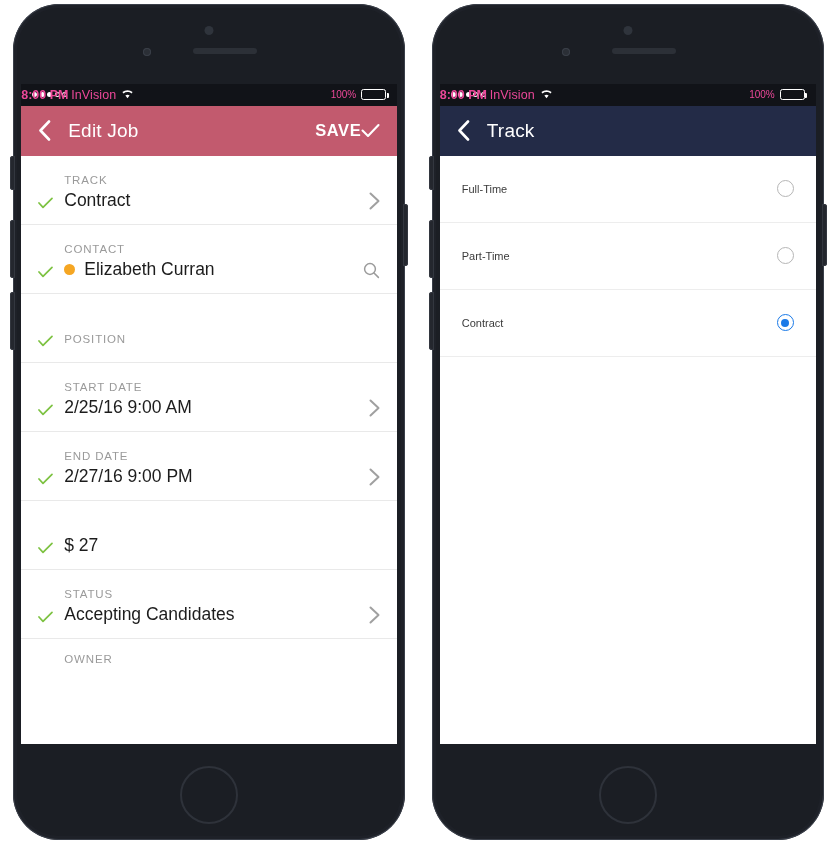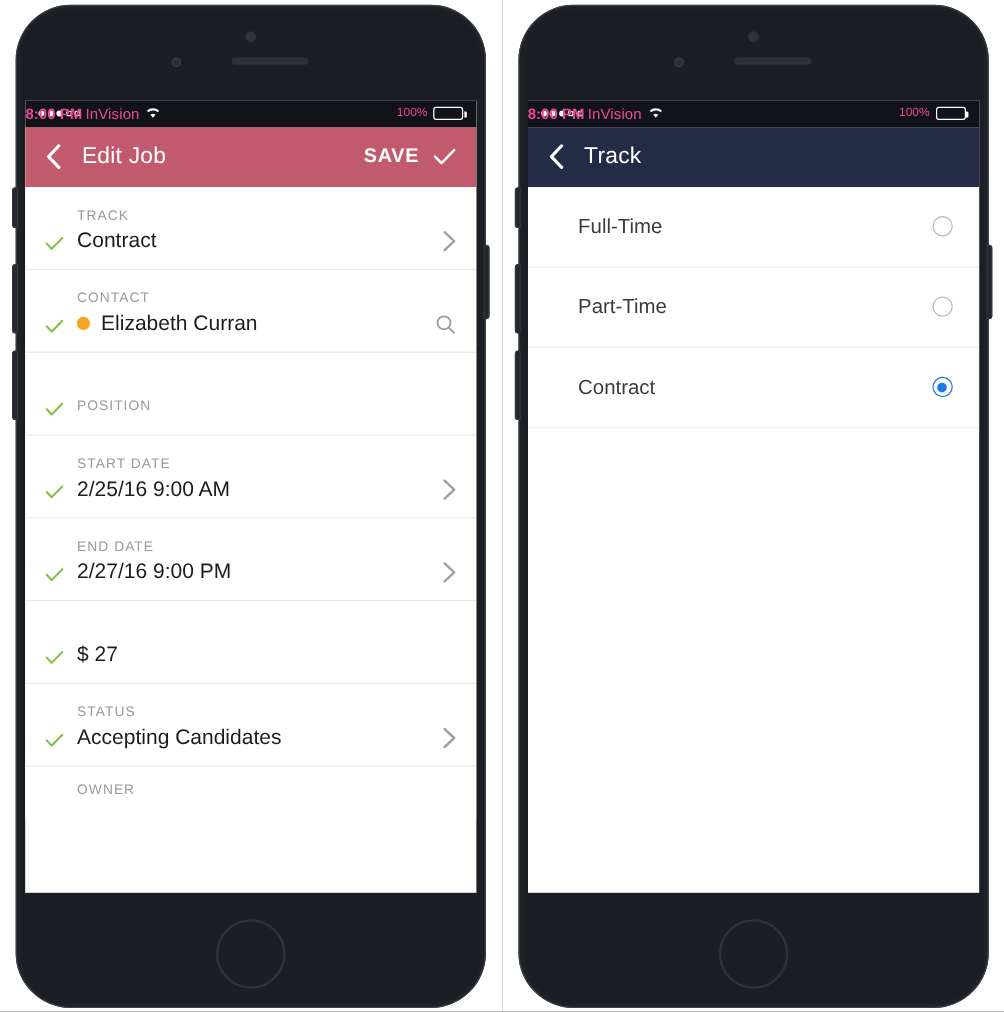--- a/index.html
+++ b/index.html
@@ -171,21 +171,21 @@
     display: flex; align-items: center; justify-content: flex-start;
     cursor: pointer;
   }
   .nav-title {
     font-size: 19px;
     margin-left: 8px;
     letter-spacing: .2px;
   }
   .nav-right {
     margin-left: auto;
-    display: flex; align-items: center; gap: 12px;
+    display: flex; align-items: center; gap: 0;
     cursor: pointer;
   }
   .nav-save {
     font-size: 16.5px;
     font-weight: bold;
     letter-spacing: .6px;
   }
 
   
   .form-list { background: #ffffff; }
@@ -253,23 +253,22 @@
   .option-list { background: #ffffff; }
   .option-row {
     height: 67px;
     border-bottom: 1px solid #ededed;
     display: flex;
     align-items: center;
     padding: 0 22px;
     cursor: pointer;
   }
   .option-label {
-    font-size: 17px;
+    font-size: 11px;
     color: #3b3b3b;
-    margin-left: 20px;
   }
   .radio {
     margin-left: auto;
     width: 17px; height: 17px;
     border-radius: 50%;
     border: 1.6px solid #b6b6b6;
     position: relative;
   }
   .radio.checked {
     border-color: #1a7ae8;

